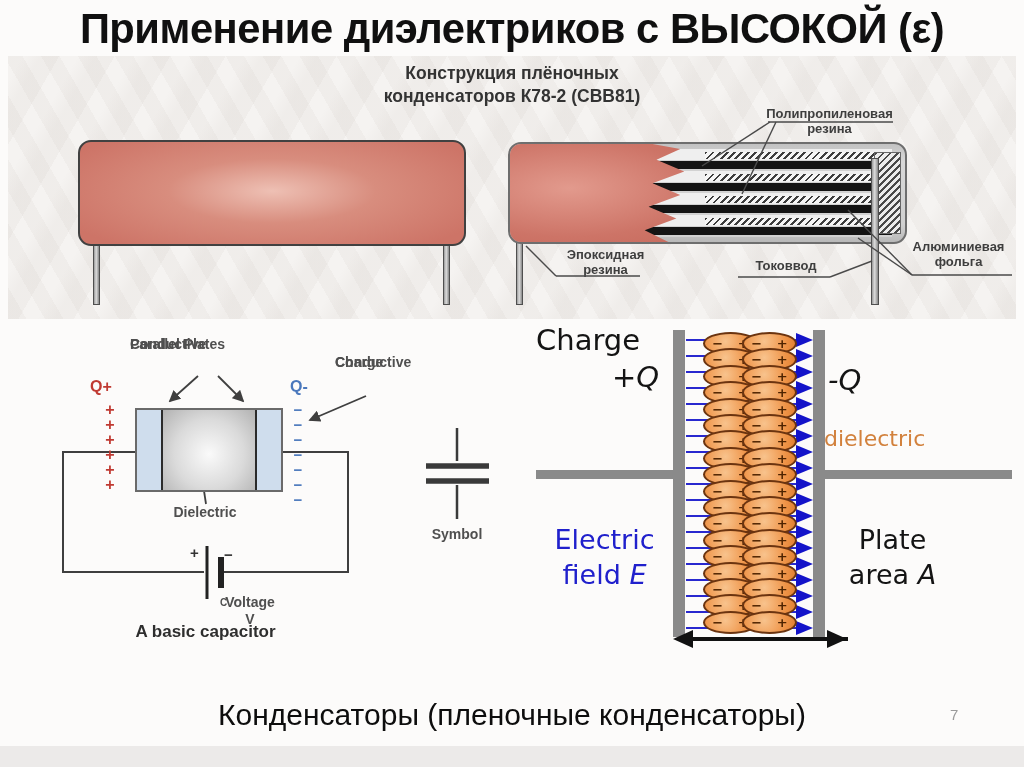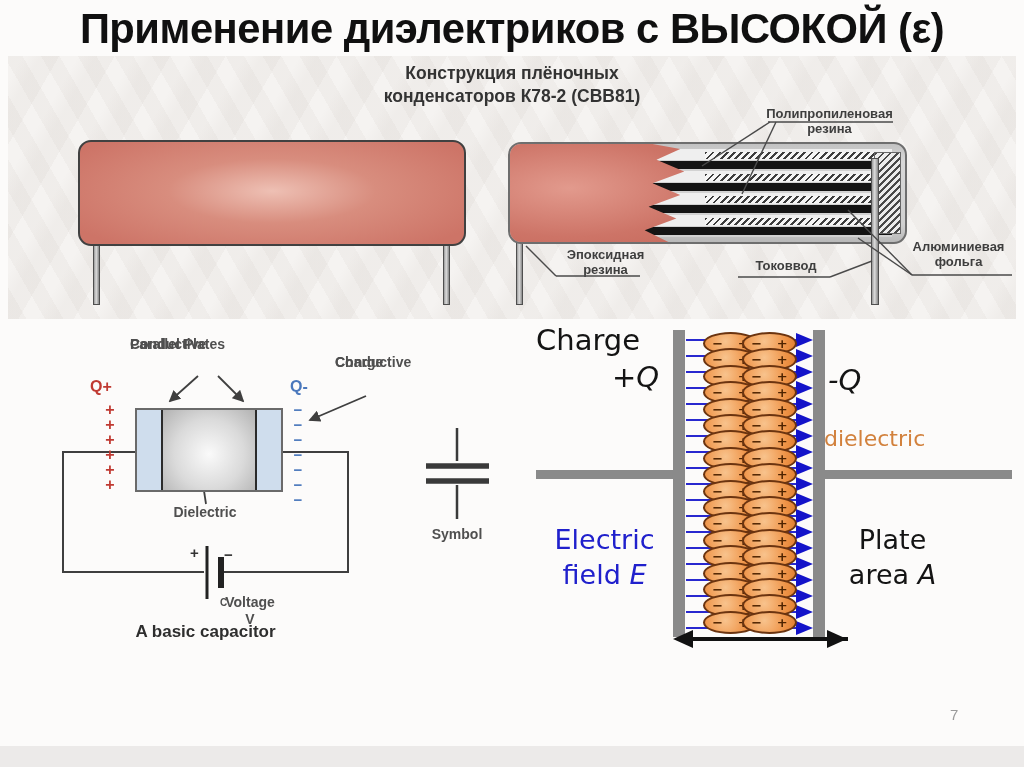--- a/index.html
+++ b/index.html
@@ -439,14 +439,15 @@
     </div>
     <div class="f-area">
       <div>Plate</div>
       <div><span>area </span><i>A</i></div>
     </div>
     <div class="darr-line"></div>
     <div class="darr-left"></div>
     <div class="darr-right"></div>
   </div>
 
+  <div class="footer">Конденсаторы (пленочные конденсаторы)</div>
   <div class="page-num">7</div>
 </div>
 
 </body></html>

